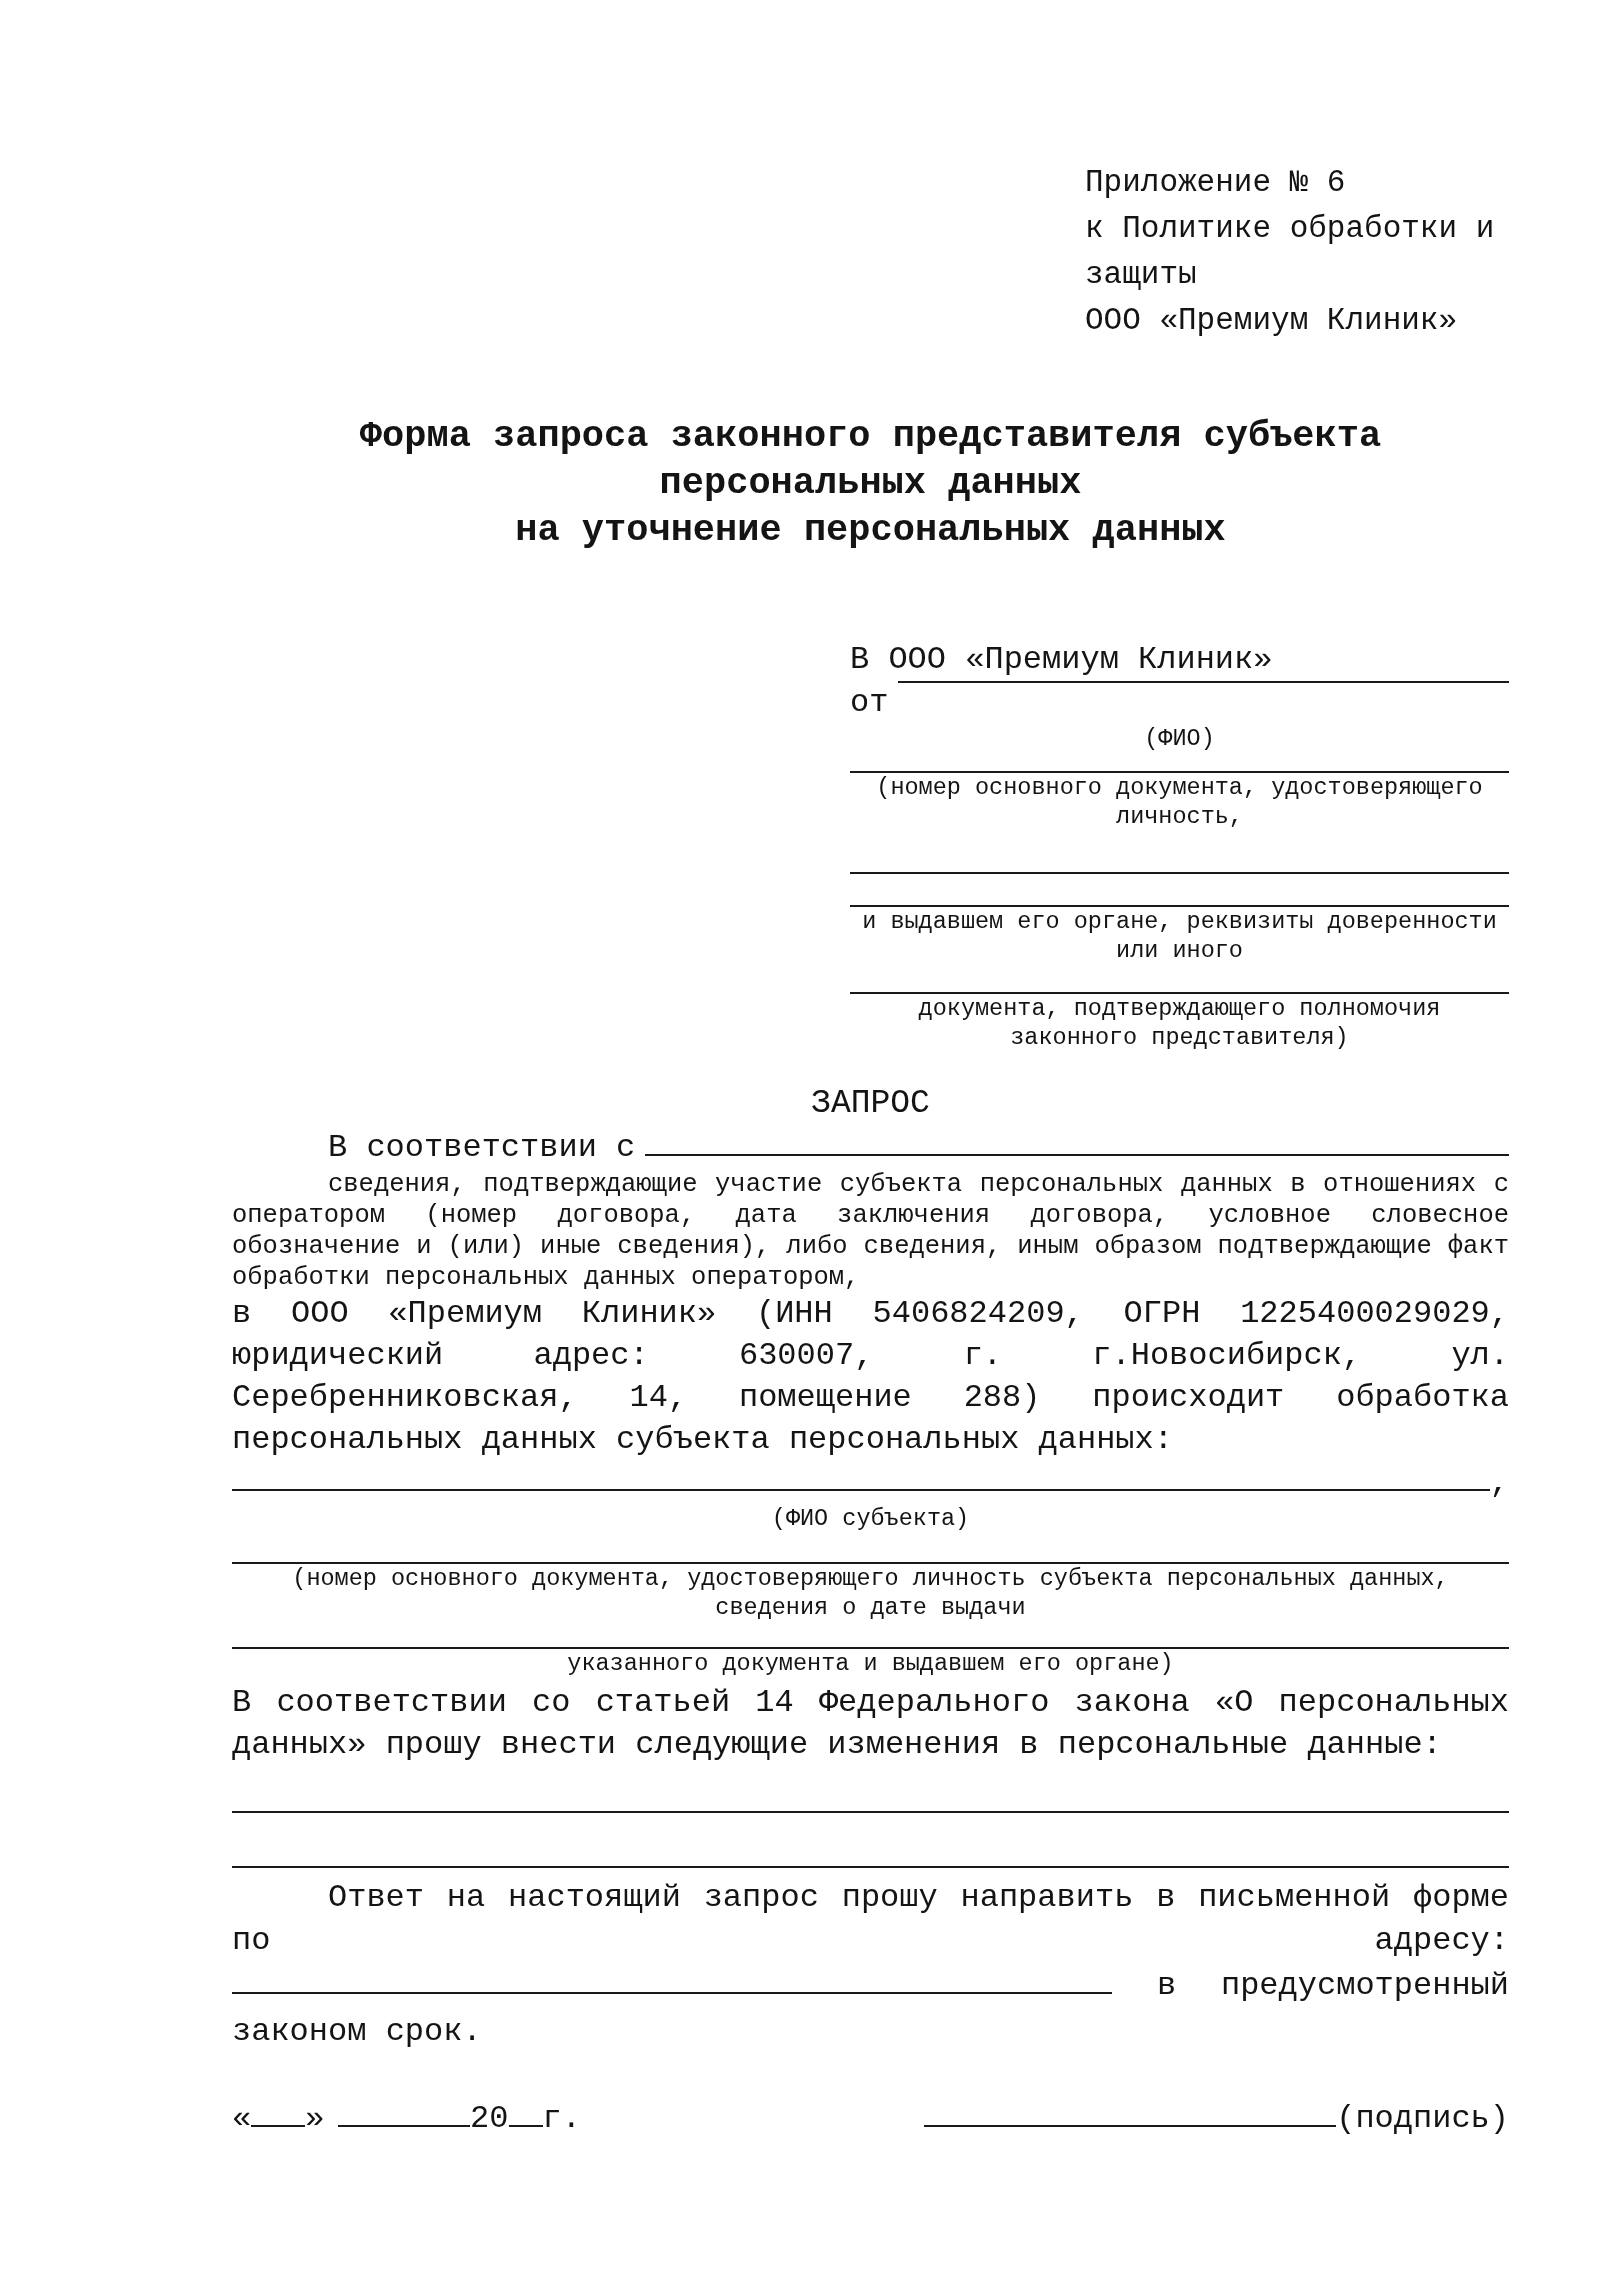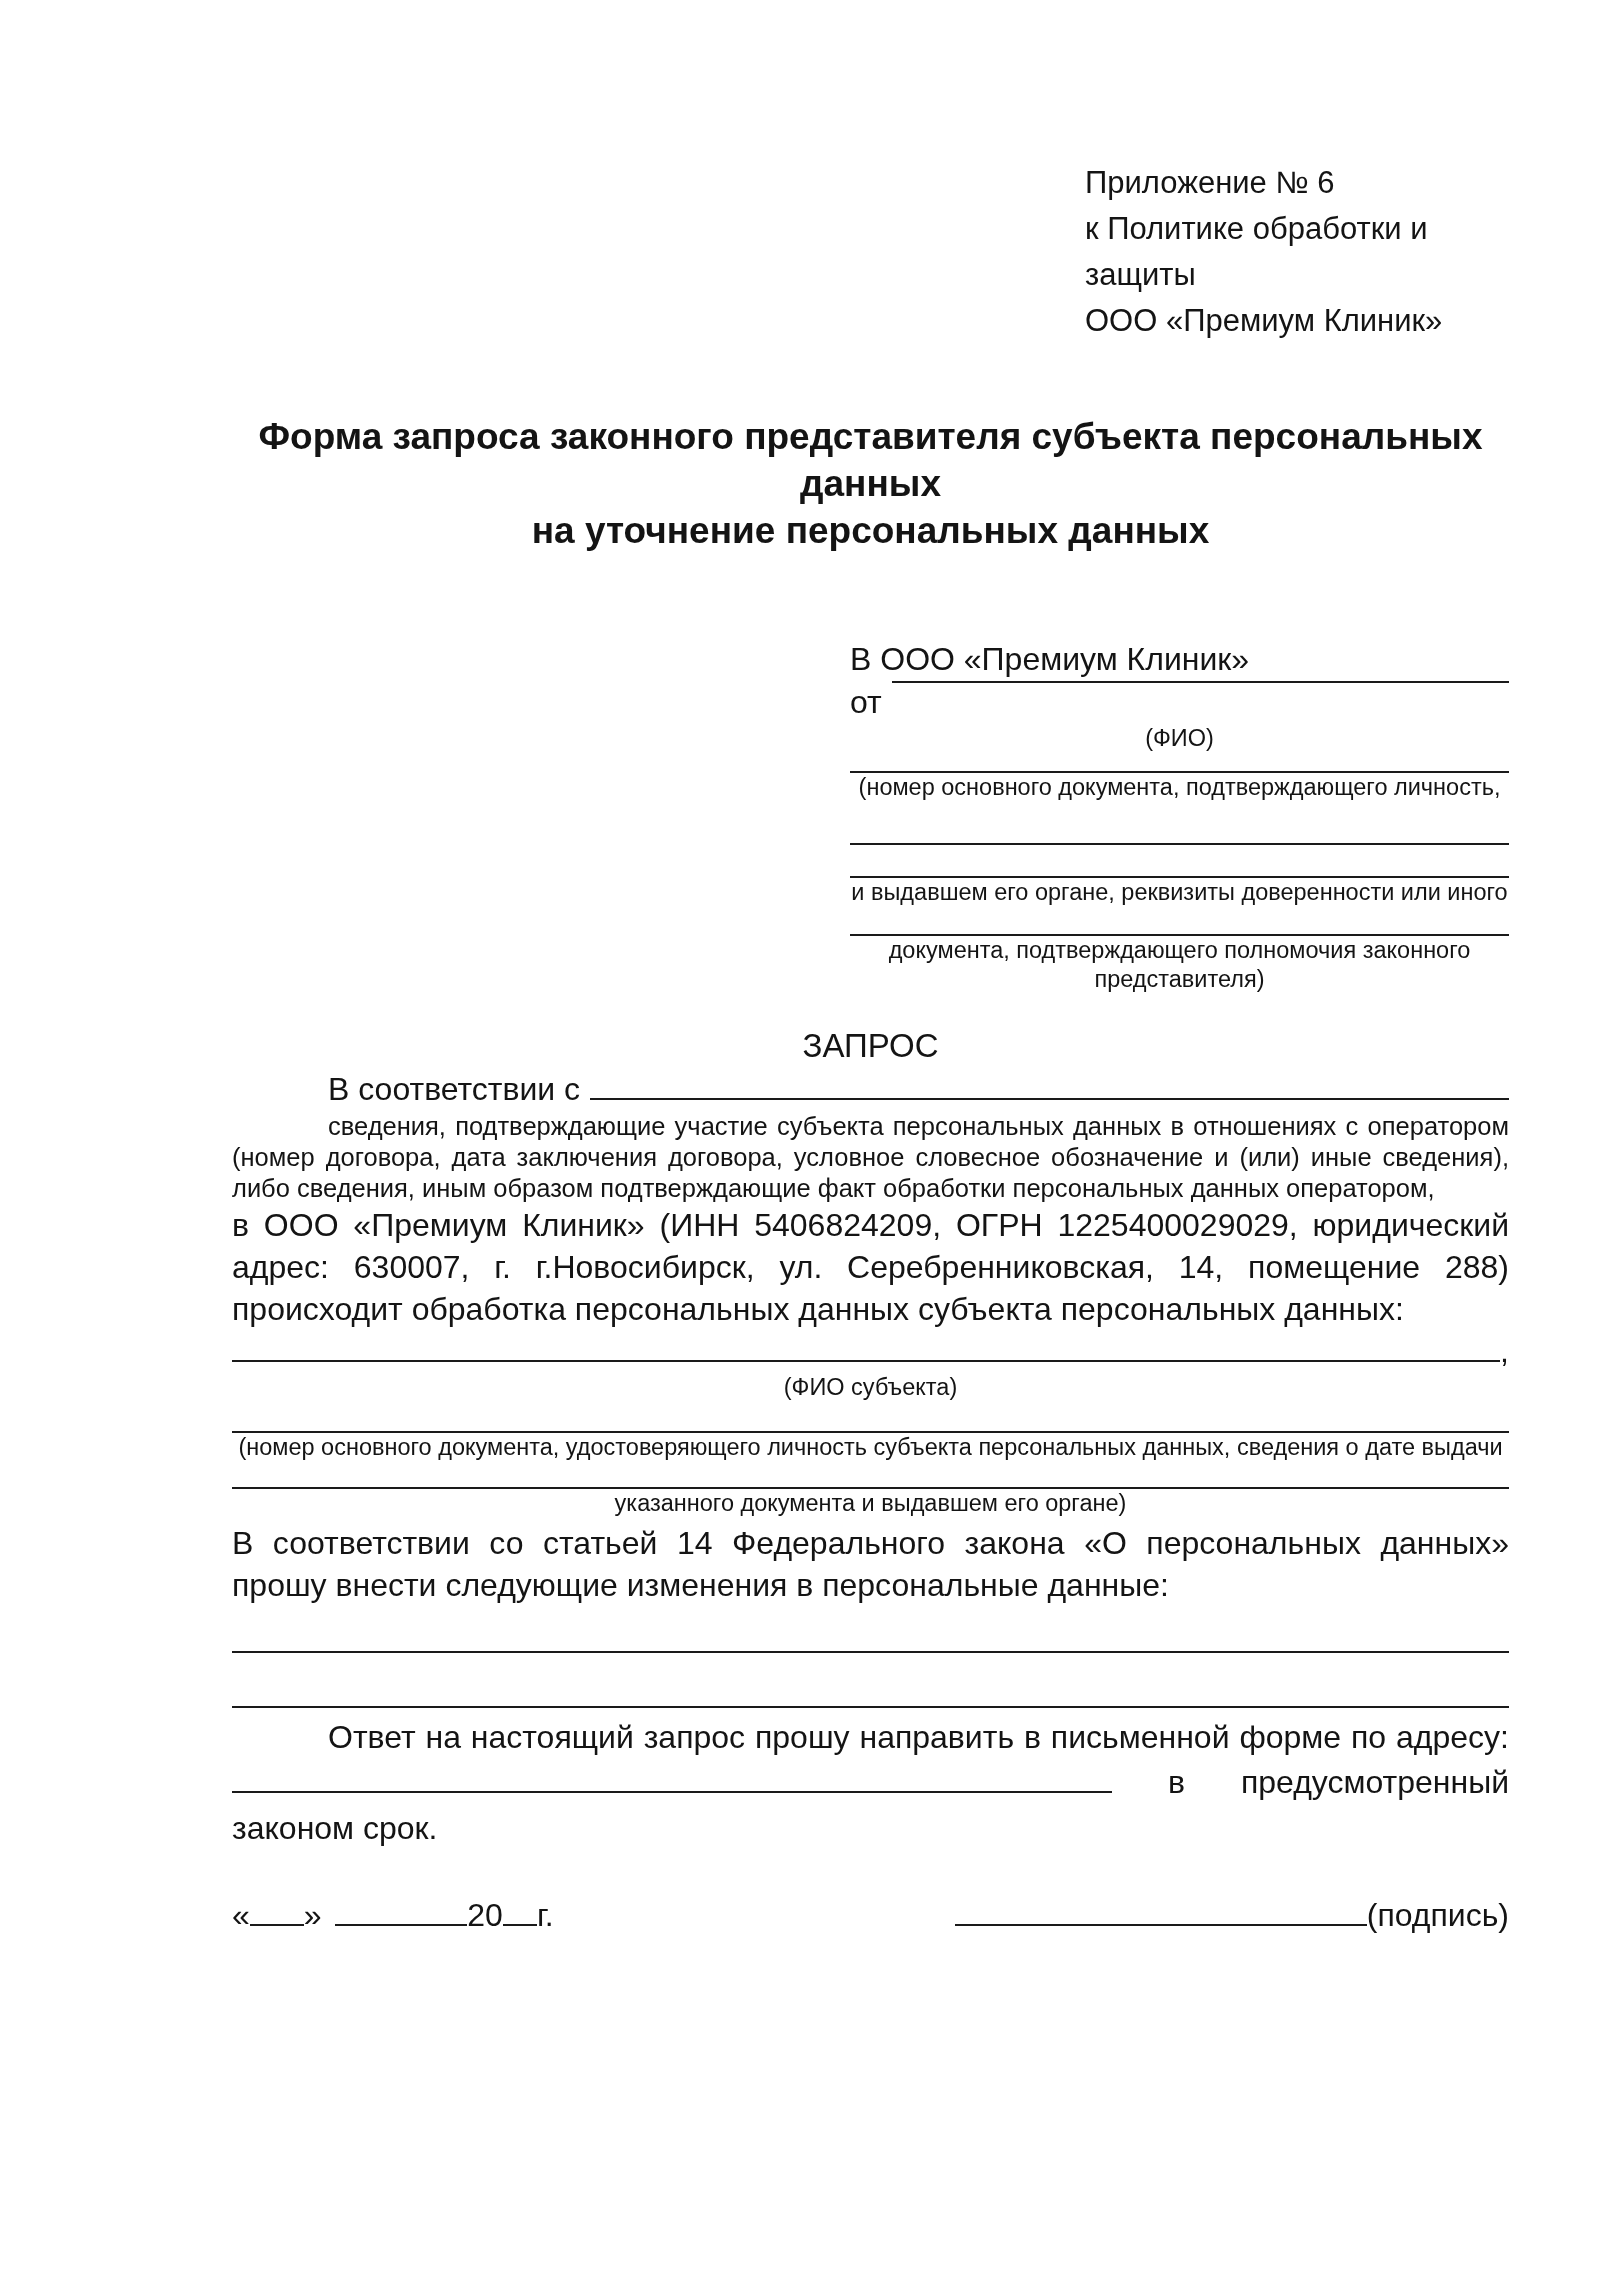--- a/index.html
+++ b/index.html
@@ -6,21 +6,21 @@
     margin: 0;
     padding: 0;
     background: #ffffff;
   }
   .page {
     position: relative;
     width: 1621px;
     height: 2293px;
     background: #ffffff;
     color: #141414;
-    font-family: Liberation Sans, sans-serif;
+    font-family: Liberation Mono, monospace;
     overflow: hidden;
   }
   .content {
     padding: 0 112px 0 232px;
     font-size: 32px;
     line-height: 43px;
   }
 
   
   .appendix {
@@ -166,21 +166,21 @@
 
     <div class="addressee">
       <div>В ООО «Премиум Клиник»</div>
       <div class="addr-from">
         <span>от</span>
         <span class="fill"></span>
       </div>
       <div class="cap">(ФИО)</div>
 
       <div class="blank b1"></div>
-      <div class="cap">(номер основного документа, подтверждающего личность,</div>
+      <div class="cap">(номер основного документа, удостоверяющего личность,</div>
 
       <div class="blank b2"></div>
 
       <div class="blank b3"></div>
       <div class="cap">и выдавшем его органе, реквизиты доверенности или иного</div>
 
       <div class="blank b4"></div>
       <div class="cap">документа, подтверждающего полномочия законного представителя)</div>
     </div>
 

